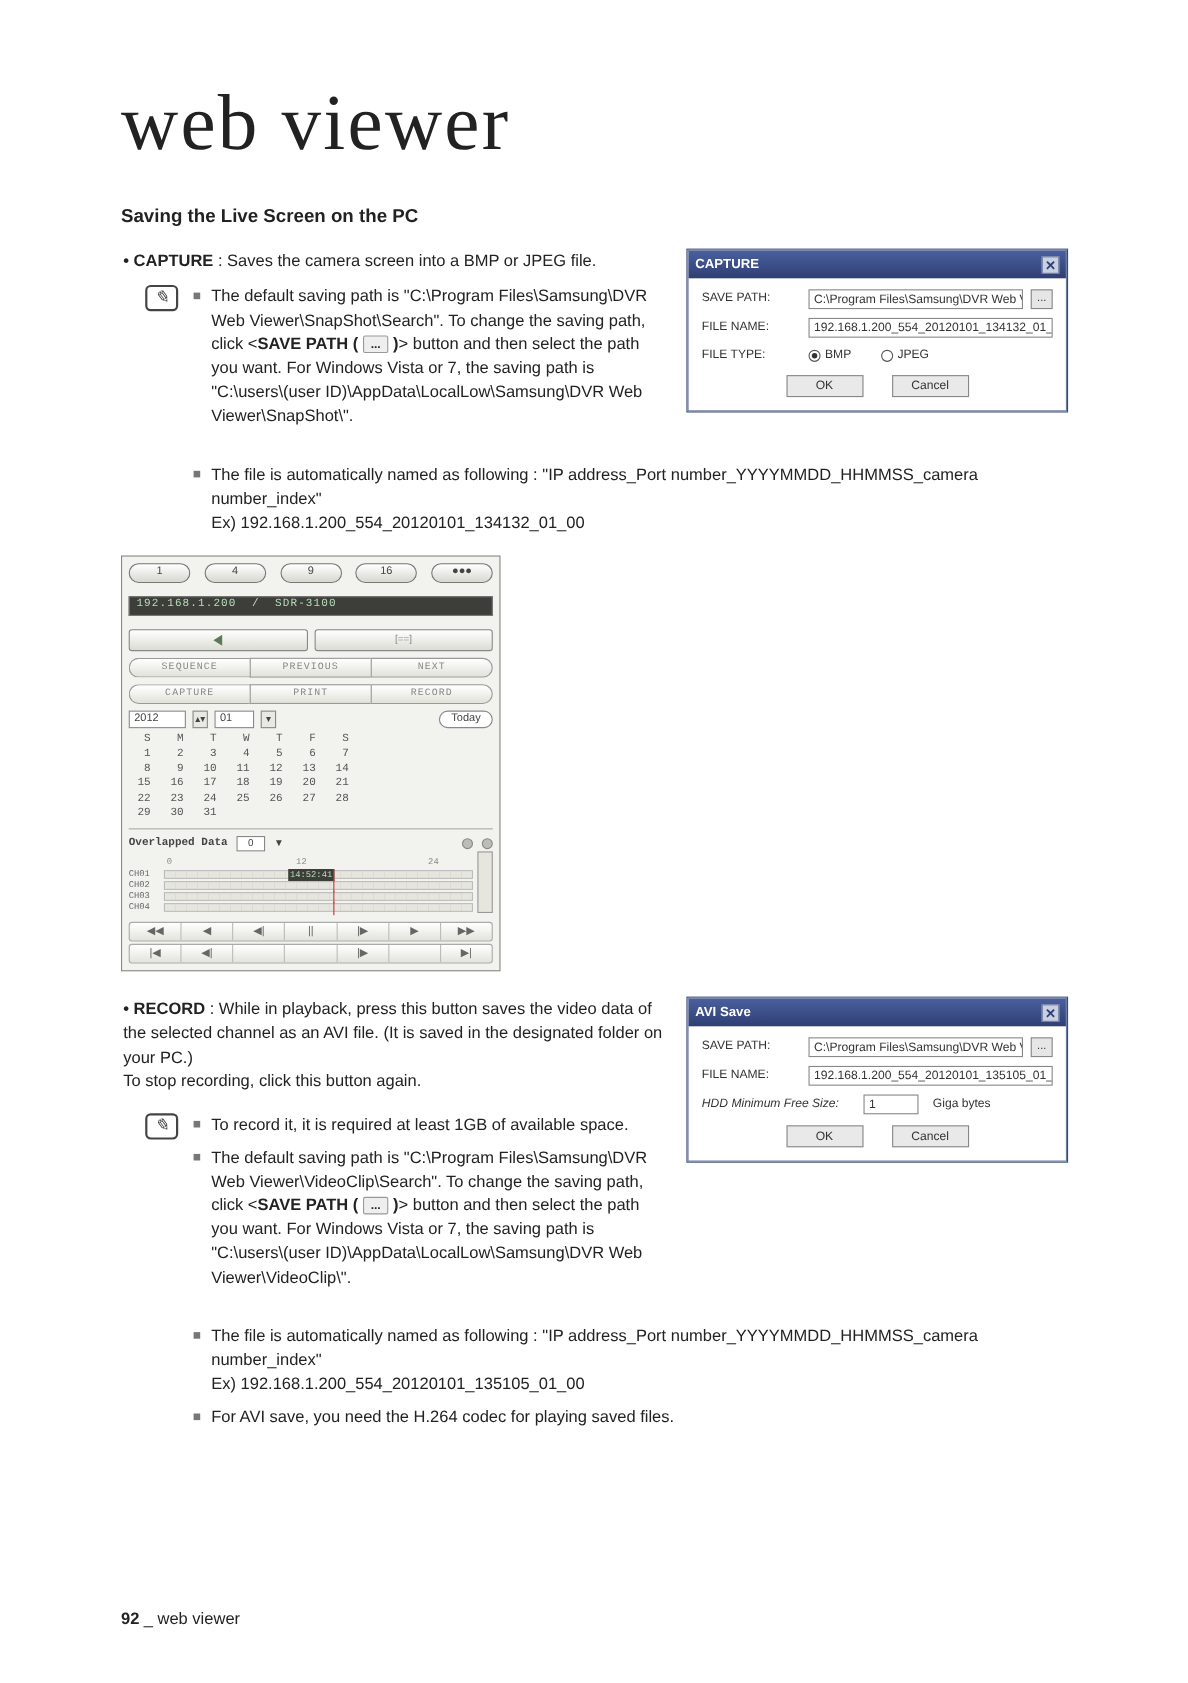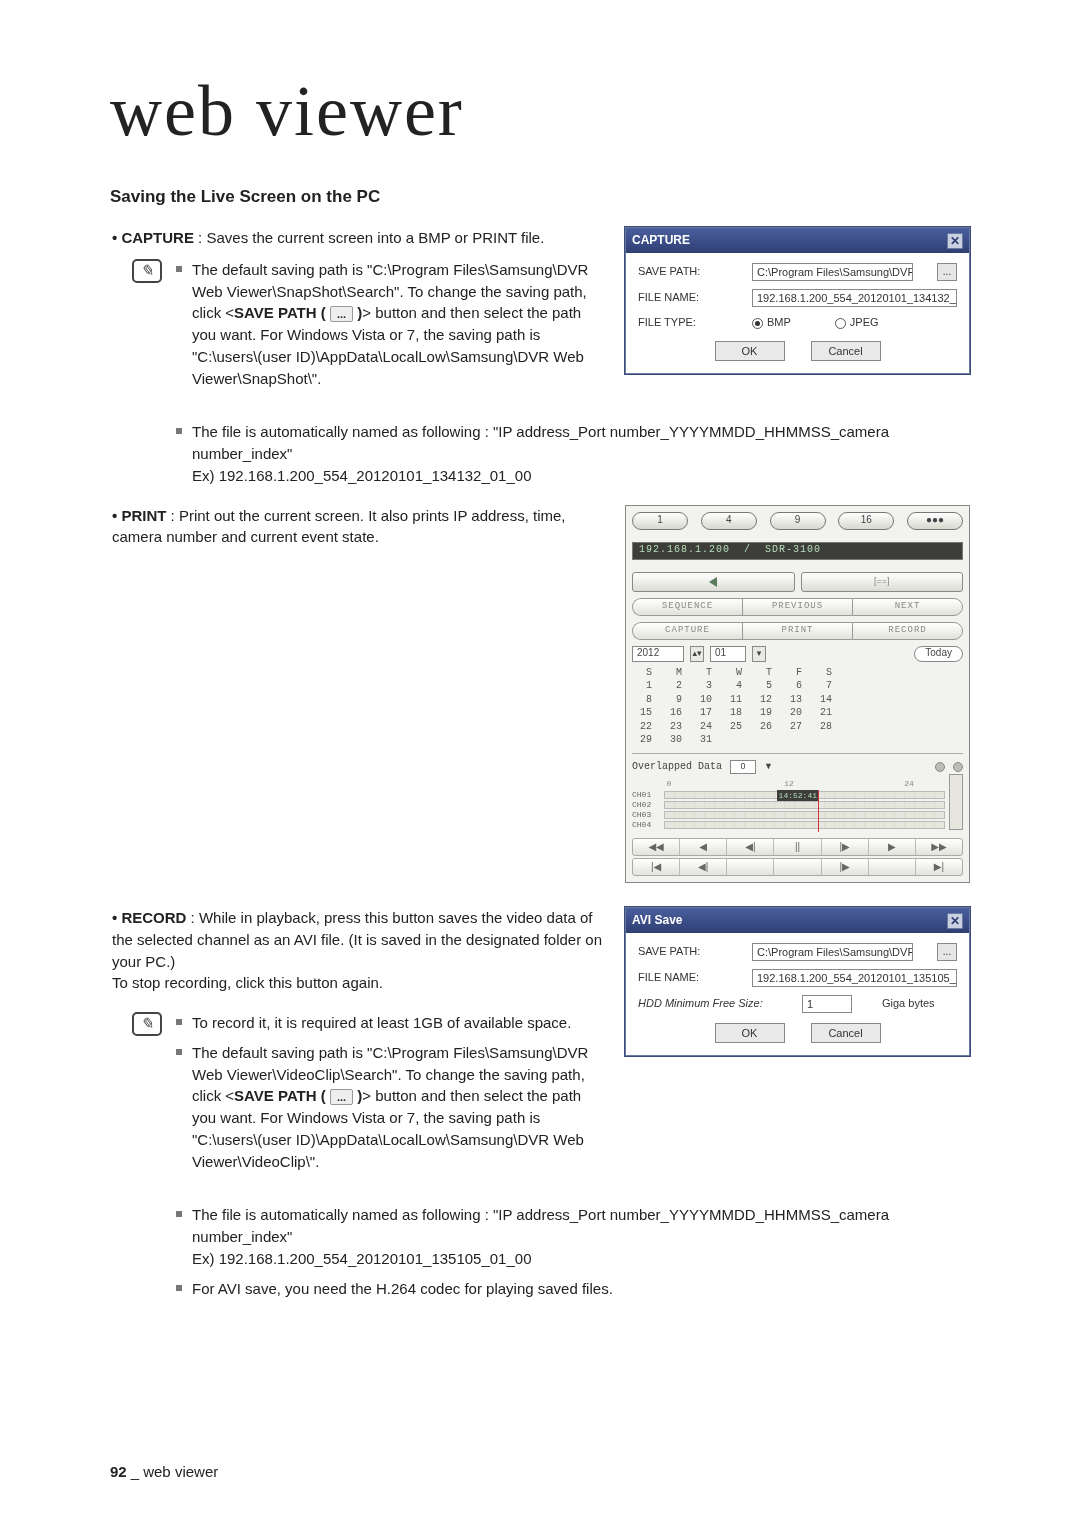--- a/index.html
+++ b/index.html
@@ -71,21 +71,21 @@
     color: #fff; font-weight: bold;
     padding: 4px 6px; font-size: 12px;
   }
   .dialog .close-x {
     width: 16px; height: 16px; background: #c9d0e2;
     border: 1px solid #6b7aa0; color: #2f3f73;
     display: flex; align-items: center; justify-content: center;
     font-weight: bold; font-size: 12px; line-height: 1;
   }
   .dialog .body { padding: 10px 12px 12px 12px; }
-  .dlg-row { display: flex; align-items: center; gap: 24px; margin-bottom: 8px; }
+  .dlg-row { display: flex; align-items: center; gap: 7px; margin-bottom: 8px; }
   .dlg-label { width: 90px; flex: 0 0 90px; font-size: 11px; }
   .dlg-input {
     flex: 1 1 auto; height: 18px; border: 1px solid #888;
     padding: 1px 4px; font-size: 11px; font-family: Arial;
     background: #fff; overflow: hidden; white-space: nowrap;
   }
   .dlg-browse {
     width: 20px; height: 18px; border: 1px solid #888; background: #e6e6e6;
     text-align: center; font-size: 10px; line-height: 16px; flex: 0 0 20px;
   }
@@ -174,21 +174,21 @@
 
   <h1 class="title">web viewer</h1>
   <h2 class="section">Saving the Live Screen on the PC</h2>
 
   <div class="content">
 
     <div class="row" style="align-items:flex-start;">
       <div class="textcol">
         <ul class="dotlist">
           <li>
-            <strong>CAPTURE</strong><span> : Saves the current screen into a BMP or PRINT file.</span>
+            <strong>CAPTURE</strong><span> : Saves the camera screen into a BMP or JPEG file.</span>
           </li>
         </ul>
 
         <div class="note-row">
           <div class="note-icon">✎</div>
           <ul class="sqlist" style="flex:1;">
             <li>
               <span>The default saving path is "C:\Program Files\Samsung\DVR Web Viewer\SnapShot\Search". To change the saving path, click &lt;</span><strong><span>SAVE PATH ( </span><span class="savepath-btn">...</span><span> )</span></strong><span>&gt; button and then select the path you want. For Windows Vista or 7, the saving path is "C:\users\(user ID)\AppData\LocalLow\Samsung\DVR Web Viewer\SnapShot\".</span>
             </li>
           </ul>
@@ -232,27 +232,20 @@
     </div>
 
     <ul class="sqlist" style="margin-left:66px; margin-bottom:18px;">
       <li>
         <span>The file is automatically named as following : "IP address_Port number_YYYYMMDD_HHMMSS_camera number_index"</span><br>
         <span>Ex) 192.168.1.200_554_20120101_134132_01_00</span>
       </li>
     </ul>
 
     <div class="row" style="align-items:flex-start;">
-      <div class="textcol">
-        <ul class="dotlist">
-          <li>
-            <strong>PRINT</strong><span> : Print out the current screen. It also prints IP address, time, camera number and current event state.</span>
-          </li>
-        </ul>
-      </div>
 
       <div class="imgcol-fixed">
         <div class="panel">
           <div class="oval-row">
             <span class="oval">1</span>
             <span class="oval">4</span>
             <span class="oval">9</span>
             <span class="oval">16</span>
             <span class="oval">●●●</span>
           </div>
@@ -285,21 +278,21 @@
           </div>
           <div class="cal"><span>  S    M    T    W    T    F    S</span>
 <span>  1    2    3    4    5    6    7</span>
 <span>  8    9   10   11   12   13   14</span>
 <span> 15   16   17   18   19   20   21</span>
 <span> 22   23   24   25   26   27   28</span>
 <span> 29   30   31</span></div>
 
           <div class="overlap">
             <div class="hline">
-              <span style="font-family:'Courier New',monospace;">Overlapped Data</span>
+              <span style="font-family:'Courier New',monospace;font-weight:bold;">Overlapped Data</span>
               <span class="dropdown">0</span>
               <span style="font-size:9px;">▼</span>
               <span style="flex:1"></span>
               <span class="dot-sm"></span>
               <span class="dot-sm"></span>
             </div>
             <div style="display:flex;">
               <div style="flex:1;">
                 <div class="chgrid">
                   <div class="axis">

